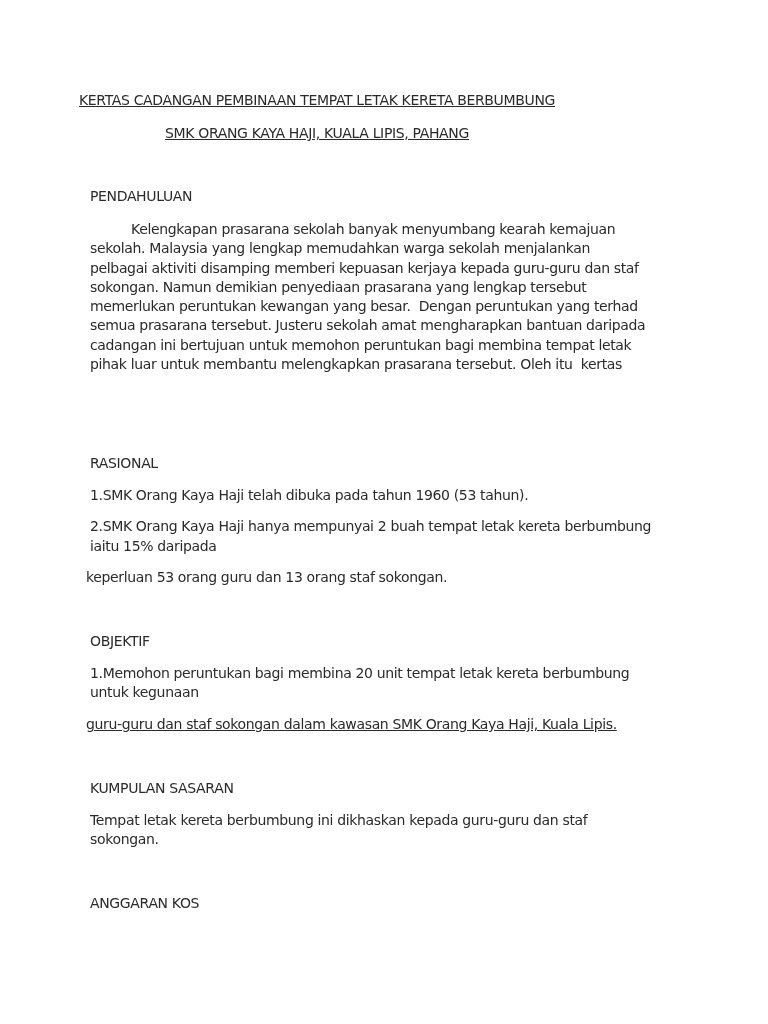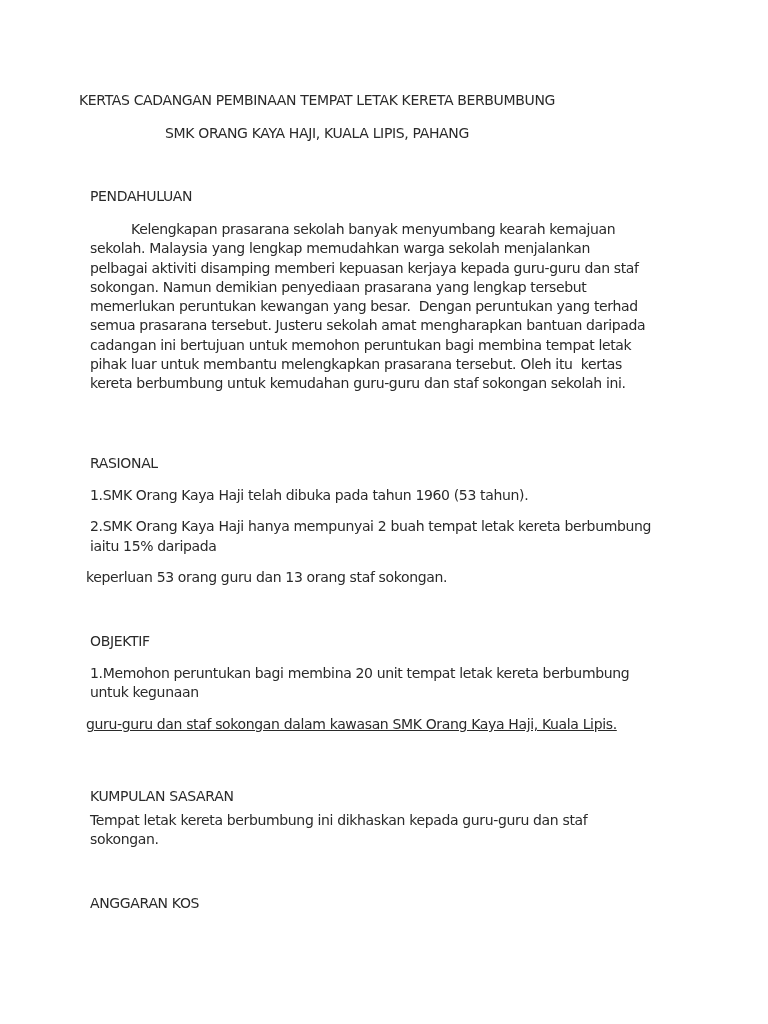--- a/index.html
+++ b/index.html
@@ -19,20 +19,21 @@
     .line {
       position: absolute;
       white-space: pre;
       line-height: 19px;
       letter-spacing: -0.35px;
     }
     .center {
       left: 0;
       width: 634px;
       text-align: center;
+      text-decoration: underline;
     }
     .l { left: 90px; }
     .indent1 { left: 86px; }
     .para {
       position: absolute;
       left: 90px;
       width: 600px;
       line-height: 19.3px;
       letter-spacing: -0.35px;
     }
@@ -50,33 +51,32 @@
 
   <div class="para" style="top:220px;">
     <div>          Kelengkapan prasarana sekolah banyak menyumbang kearah kemajuan</div>
     <div>sekolah. Malaysia yang lengkap memudahkan warga sekolah menjalankan</div>
     <div>pelbagai aktiviti disamping memberi kepuasan kerjaya kepada guru-guru dan staf</div>
     <div>sokongan. Namun demikian penyediaan prasarana yang lengkap tersebut</div>
     <div>memerlukan peruntukan kewangan yang besar.  Dengan peruntukan yang terhad</div>
     <div>semua prasarana tersebut. Justeru sekolah amat mengharapkan bantuan daripada</div>
     <div>cadangan ini bertujuan untuk memohon peruntukan bagi membina tempat letak</div>
     <div>pihak luar untuk membantu melengkapkan prasarana tersebut. Oleh itu  kertas</div>
-    <div>kereta berbumbung untuk kemudahan guru-guru dan staf sokongan sekolah ini.</div>
   </div>
 
   <div class="line l" style="top:454px;">RASIONAL</div>
   <div class="line l" style="top:486px;">1.SMK Orang Kaya Haji telah dibuka pada tahun 1960 (53 tahun).</div>
   <div class="line l" style="top:517px;">2.SMK Orang Kaya Haji hanya mempunyai 2 buah tempat letak kereta berbumbung</div>
   <div class="line l" style="top:537px;">iaitu 15% daripada</div>
   <div class="line indent1" style="top:568px;">keperluan 53 orang guru dan 13 orang staf sokongan.</div>
 
   <div class="line l" style="top:632px;">OBJEKTIF</div>
   <div class="line l" style="top:664px;">1.Memohon peruntukan bagi membina 20 unit tempat letak kereta berbumbung</div>
   <div class="line l" style="top:683px;">untuk kegunaan</div>
   <div class="line indent1" style="top:715px;text-decoration:underline;">guru-guru dan staf sokongan dalam kawasan SMK Orang Kaya Haji, Kuala Lipis.</div>
 
-  <div class="line l" style="top:779px;margin-top:8px;">KUMPULAN SASARAN</div>
+  <div class="line l" style="top:779px;">KUMPULAN SASARAN</div>
   <div class="line l" style="top:811px;">Tempat letak kereta berbumbung ini dikhaskan kepada guru-guru dan staf</div>
   <div class="line l" style="top:830px;">sokongan.</div>
 
   <div class="line l" style="top:894px;">ANGGARAN KOS</div>
 
 </div>
 
 </body></html>

